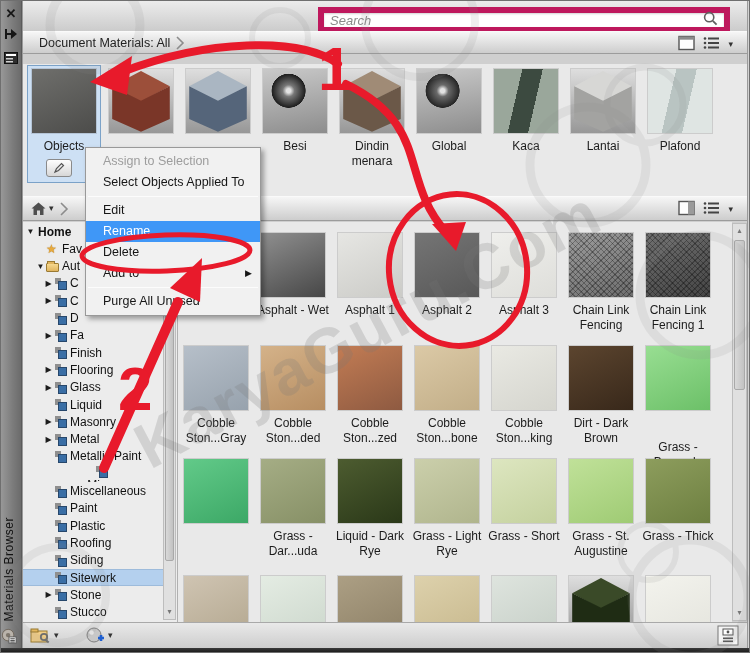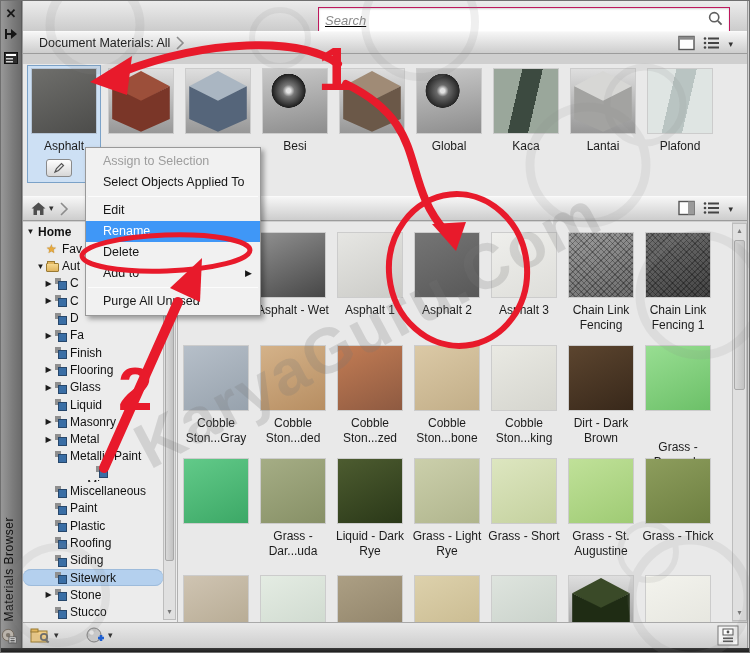--- a/index.html
+++ b/index.html
@@ -14,21 +14,21 @@
   #rail-title { position:absolute; left:2px; bottom:26px; writing-mode:vertical-rl; transform:rotate(180deg);
     font-size:12px; color:#111; letter-spacing:.5px; }
   #bottom-edge { position:absolute; left:0; top:648px; width:750px; height:5px; background:linear-gradient(#3a3a3a,#171717); z-index:6; }
 
   #main-bg { position:absolute; left:22px; top:0; width:726px; height:648px; background:#cfcfcf; border:1px solid #9a9a9a; }
 
   
   #titlebar { position:absolute; left:23px; top:1px; width:724px; height:39px;
     background:linear-gradient(#ececec,#c3c3c3); border-bottom:1px solid #a8a8a8; }
   #search-box { position:absolute; left:318px; top:7px; width:412px; height:26px; background:#fff;
-    border:1px solid #be185d; box-shadow:inset 0 1px 2px rgba(0,0,0,.18); display:flex; align-items:center; z-index:7;text-decoration:underline;}
+    border:6px solid #be185d; box-shadow:inset 0 1px 2px rgba(0,0,0,.18); display:flex; align-items:center; z-index:7;}
   #search-box input { flex:1; border:none; outline:none; height:22px; padding:0 6px; font-size:13px; font-family:"Liberation Sans",sans-serif; background:transparent; color:#333; }
   #search-box input::placeholder { font-style:italic; color:#8a8a8a; }
   .mag { margin-right:6px; }
 
   
   .sec-header { position:absolute; left:23px; width:724px; height:23px;
     background:linear-gradient(#f6f6f6,#cdcdcd); border-top:1px solid #fafafa; border-bottom:1px solid #9c9c9c;
     display:flex; align-items:center; font-size:12.5px; color:#222; z-index:7; }
   #header1 { top:31px; }
   #header2 { top:196px; height:25px; }
@@ -57,21 +57,21 @@
   .cube-front { position:absolute; left:5%; top:27%; width:90%; height:71%;
       clip-path:polygon(0 0,50% 32%,100% 0,100% 72%,50% 100%,0 72%); }
   .tile-label { position:absolute; width:78px; text-align:center; font-size:12px; line-height:15px; color:#1c1c1c; }
   .sel-wrap { position:absolute; background:var(--selection-blue-bg); border:1px solid var(--selection-blue-border); }
   .pencil-btn { position:absolute; width:26px; height:18px; border:1px solid #8a8a8a; border-radius:3px;
       background:linear-gradient(#fefefe,#d7d7d7); display:flex; align-items:center; justify-content:center; }
 
   
   .tree-row { position:absolute; left:0; width:140px; height:17px; display:flex; align-items:center;
       font-size:12px; color:#111; white-space:nowrap; overflow:hidden; }
-  .tree-row.sel { background:var(--tree-select-bg); box-shadow:inset 0 1px 0 #9dbbdb, inset 0 -1px 0 #9dbbdb;border-radius:8px; }
+  .tree-row.sel { background:var(--tree-select-bg); box-shadow:inset 0 1px 0 #9dbbdb, inset 0 -1px 0 #9dbbdb; }
   .tw-arrow { display:inline-block; width:11px; font-size:8px; color:#1c1c1c; text-align:center; flex:none; }
   .tw-icon { display:inline-block; width:16px; flex:none; position:relative; height:13px; }
   .cat-back { position:absolute; left:1px; top:1px; width:6px; height:6px; background:#8f8f8f; }
   .cat-front { position:absolute; left:4px; top:4px; width:9px; height:9px; background:var(--tree-icon-blue); border:1px solid #27476b; }
   .star { color:#e7a93c; font-size:12px; text-shadow:0 0 1px #946414; }
   .folder { position:absolute; left:0; top:2px; width:13px; height:9px; background:linear-gradient(#f3d188,#dfas??); }
   .folder, .folder2 { position:absolute; left:0; top:3px; width:13px; height:9px; background:linear-gradient(#f6d88f,#e0b45e); border:1px solid #9a7a33; border-radius:1px; }
   .folder::before { content:""; position:absolute; left:0; top:-3px; width:6px; height:2px; background:#e0b45e; border:1px solid #9a7a33; border-bottom:none; }
 
   
@@ -155,21 +155,21 @@
           <circle cx="2" cy="11.5" r="1.3" fill="#444"></circle>
           <rect x="5" y="10.5" width="11" height="2" fill="#444"></rect>
         </svg></span>
     <span class="caret">▾</span>
   </div>
 </div>
 
 <div id="doc-panel">
     <div class="sel-wrap" style="left: 4px; top: 1px; width: 74px; height: 118px;"></div>
     <div class="tile grain" style="left: 9px; top: 5px; background: linear-gradient(155deg, rgb(111, 111, 108), rgb(76, 76, 74));"></div>
-    <div class="tile-label" style="left: 2px; top: 75px;">Asphalt</div>
+    <div class="tile-label" style="left: 2px; top: 75px;">Objects</div>
     <div class="pencil-btn" style="left: 23px; top: 95px;">
       <svg width="12" height="12" viewBox="0 0 12 12">
         <path d="M2 10 L3.5 6.5 L8.5 1.5 L10.5 3.5 L5.5 8.5 Z" fill="none" stroke="#555" stroke-width="1.2"></path>
         <path d="M2 10 L4 9.4 L2.6 8 Z" fill="#555"></path>
       </svg>
     </div>
     <div class="tile grain" style="left: 86px; top: 5px; background: linear-gradient(rgb(222, 222, 222), rgb(151, 151, 151));">
       <div class="cube-top" style="background: rgb(156, 79, 58);"></div>
       <div class="cube-front grain" style="background: rgb(122, 54, 40);"></div>
     </div>
@@ -178,20 +178,21 @@
       <div class="cube-top" style="background: rgb(170, 182, 194);"></div>
       <div class="cube-front grain" style="background: rgb(85, 101, 122);"></div>
     </div>
     <div class="tile-label" style="left: 156px; top: 75px;"></div>
     <div class="tile grain" style="left: 240px; top: 5px; background: radial-gradient(27px at 40% 34%, rgb(226, 226, 226) 0px, rgb(226, 226, 226) 8%, rgb(119, 119, 119) 22%, rgb(30, 30, 30) 62%, rgba(0, 0, 0, 0) 64%), linear-gradient(170deg, rgb(201, 201, 201), rgb(141, 141, 141));"></div>
     <div class="tile-label" style="left: 233px; top: 75px;">Besi</div>
     <div class="tile grain" style="left: 317px; top: 5px; background: linear-gradient(rgb(222, 222, 222), rgb(151, 151, 151));">
       <div class="cube-top" style="background: rgb(160, 139, 118);"></div>
       <div class="cube-front grain" style="background: rgb(107, 88, 72);"></div>
     </div>
+    <div class="tile-label" style="left: 310px; top: 75px;">Dindin menara</div>
     <div class="tile grain" style="left: 394px; top: 5px; background: radial-gradient(27px at 40% 34%, rgb(226, 226, 226) 0px, rgb(226, 226, 226) 8%, rgb(106, 106, 106) 22%, rgb(38, 38, 38) 62%, rgba(0, 0, 0, 0) 64%), linear-gradient(170deg, rgb(201, 201, 201), rgb(141, 141, 141));"></div>
     <div class="tile-label" style="left: 387px; top: 75px;">Global</div>
     <div class="tile grain" style="left: 471px; top: 5px; background: linear-gradient(103deg, rgb(154, 167, 155) 0px, rgb(154, 167, 155) 36%, rgb(60, 74, 64) 36%, rgb(60, 74, 64) 62%, rgb(154, 167, 155) 62%);"></div>
     <div class="tile-label" style="left: 464px; top: 75px;">Kaca</div>
     <div class="tile grain" style="left: 548px; top: 5px; background: linear-gradient(rgb(222, 222, 222), rgb(151, 151, 151));">
       <div class="cube-top" style="background: rgb(215, 215, 213);"></div>
       <div class="cube-front grain" style="background: rgb(163, 163, 161);"></div>
     </div>
     <div class="tile-label" style="left: 541px; top: 75px;">Lantai</div>
     <div class="tile grain" style="left: 625px; top: 5px; background: linear-gradient(103deg, rgb(223, 229, 227) 0px, rgb(223, 229, 227) 36%, rgb(185, 196, 194) 36%, rgb(185, 196, 194) 62%, rgb(223, 229, 227) 62%);"></div>

